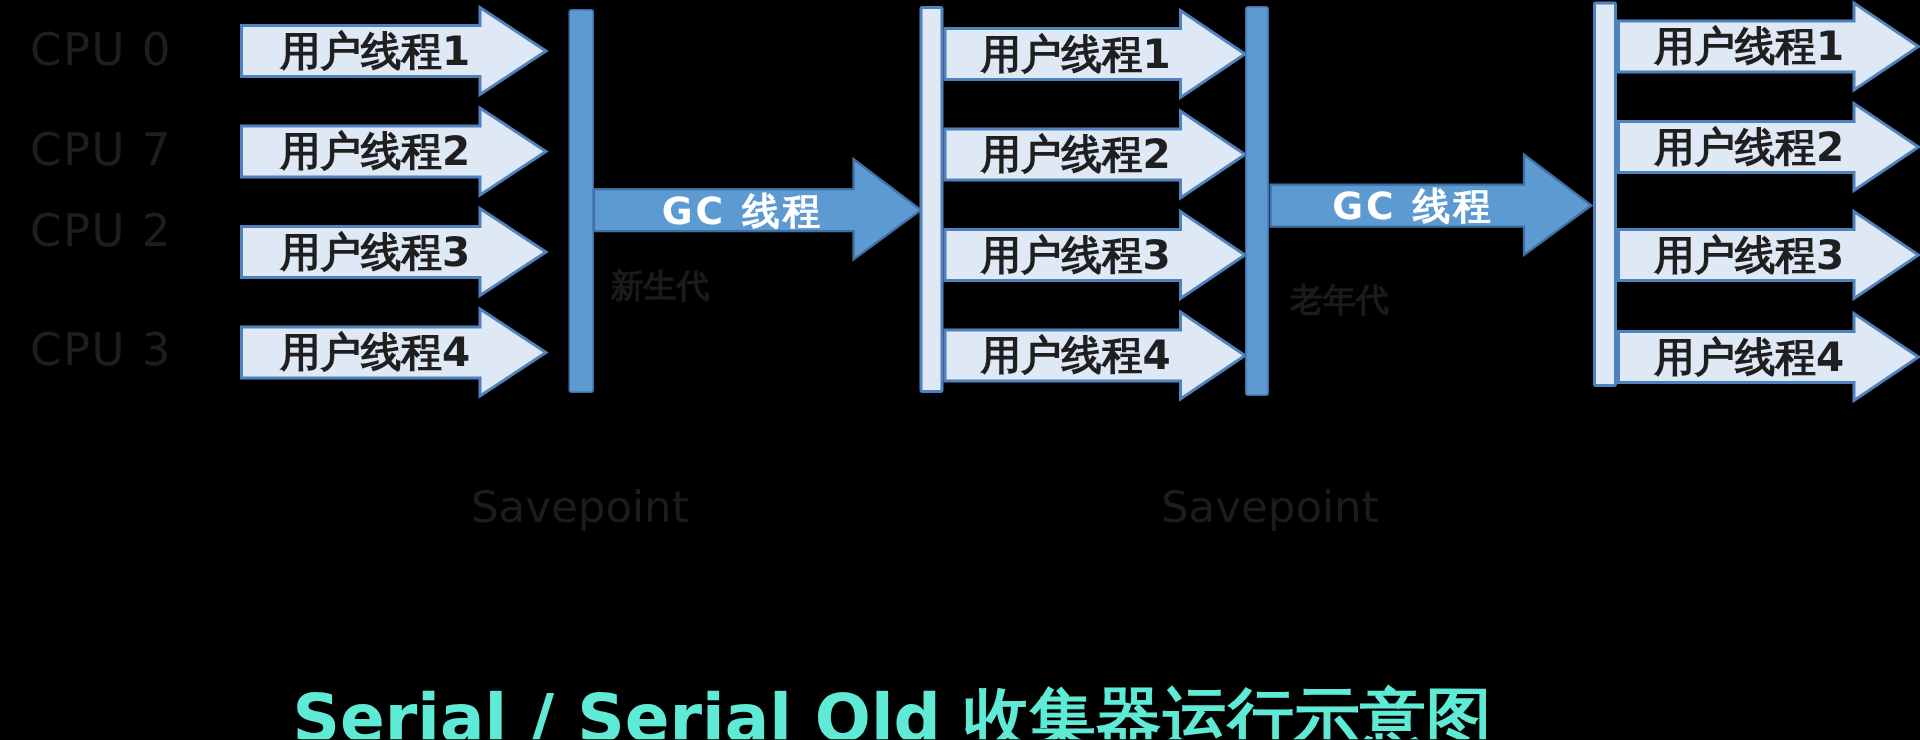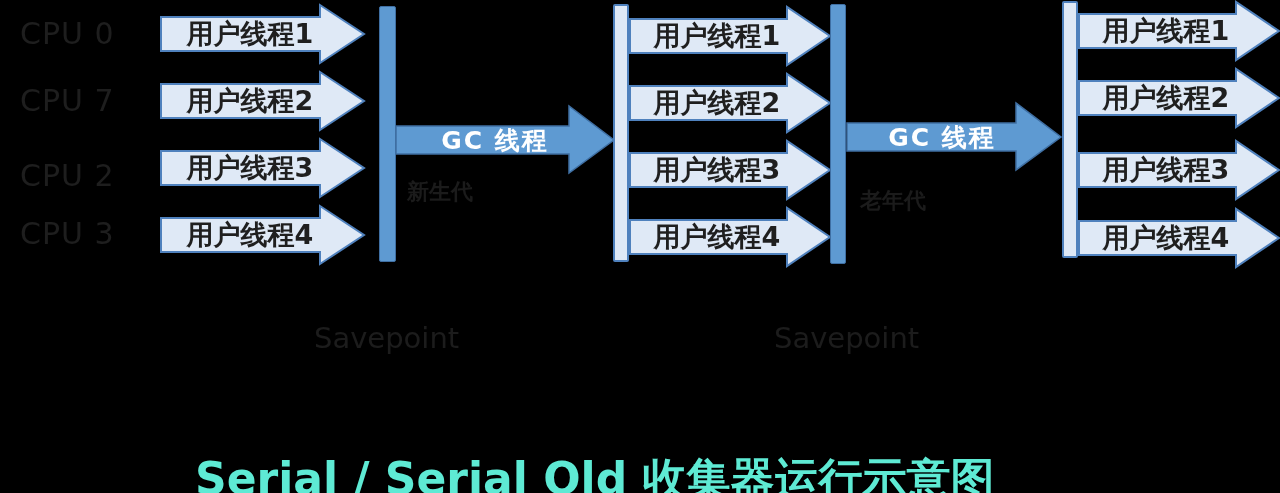--- a/index.html
+++ b/index.html
@@ -32,21 +32,21 @@
   .gcarrow-shape{fill:#5e9ad2;stroke:#3f6fa3;stroke-width:1.5;}
   .gcarrow-text{fill:#ffffff;font-size:25px;font-weight:600;letter-spacing:2px;}
 </style>
 </head>
 <body>
 
 <div id="canvas">
 
   <div class="abs cpu-label" style="left:20px;top:16px;">CPU 0</div>
   <div class="abs cpu-label" style="left:20px;top:83px;">CPU 7</div>
-  <div class="abs cpu-label" style="left:20px;top:158px;">CPU 2</div>
+  <div class="abs cpu-label" style="left:20px;top:137px;">CPU 2</div>
   <div class="abs cpu-label" style="left:20px;top:216px;">CPU 3</div>
 
   <svg class="abs" style="left:160px;top:3px;" width="205" height="62">
     <polygon class="uarrow-shape" points="1,14 160,14 160,2 204,31 160,60 160,48 1,48"></polygon>
     <text class="uarrow-text" x="90" y="40" text-anchor="middle">用户线程1</text>
   </svg>
   <svg class="abs" style="left:160px;top:70px;" width="205" height="62">
     <polygon class="uarrow-shape" points="1,14 160,14 160,2 204,31 160,60 160,48 1,48"></polygon>
     <text class="uarrow-text" x="90" y="40" text-anchor="middle">用户线程2</text>
   </svg>

